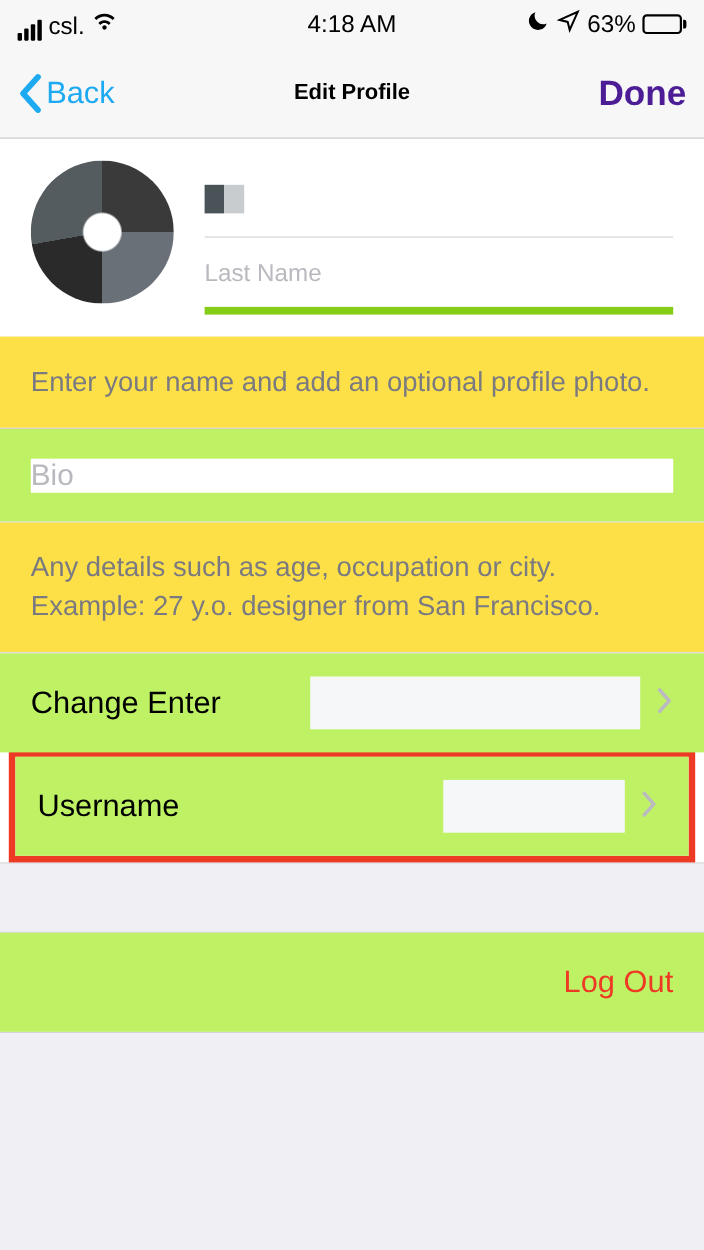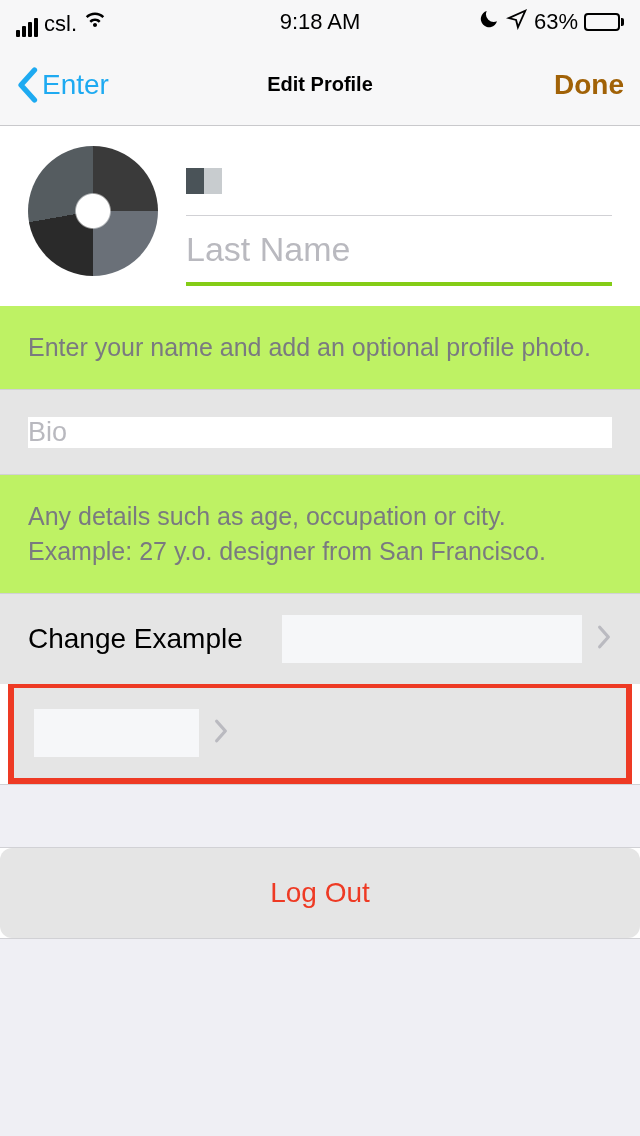--- a/index.html
+++ b/index.html
@@ -107,22 +107,22 @@
     }
     .nav-title {
       position: absolute;
       left: 50%;
       transform: translateX(-50%);
       font-size: 20px;
       font-weight: 700;
       color: #000;
     }
     .nav-done {
-      color: #a16207;
-      font-size: 28px;
+      color: #4c1d95;
+      font-size: 32px;
       font-weight: 600;
     }
     
     .profile-section {
       background: #fff;
       display: flex;
       padding: 20px 28px 20px 28px;
     }
     .avatar {
       width: 130px;
@@ -140,22 +140,22 @@
     }
     .name-fields {
       flex: 1;
       margin-left: 28px;
       display: flex;
       flex-direction: column;
     }
     .name-field {
       height: 70px;
       border: none;
-      border-bottom: 4px solid #84cc16;
-      font-size: 34px;
+      border-bottom: 7px solid #84cc16;
+      font-size: 22px;
       color: #3b82f6;
       outline: none;
       background: transparent;
       padding: 0;
       width: 100%;
     }
     .name-field::placeholder {
       color: #b9b9bf;
     }
     .first-name-pixelated {
@@ -168,35 +168,35 @@
       width: 36px;
       height: 26px;
       background: linear-gradient(to right, #4a5358 50%, #c8cccf 50%);
     }
     
     .helper {
       padding: 24px 28px;
       font-size: 25px;
       line-height: 1.4;
       color: #7a7a80;
-      background: #bef264;
+      background: #fde047;
     }
     
     .cell-group {
       background: #fff;
       border-top: 1px solid #d1d1d5;
       border-bottom: 1px solid #d1d1d5;
     }
     .cell {
       min-height: 90px;
       display: flex;
       align-items: center;
       padding: 4px 28px;
       position: relative;
-      background: #e5e5e5;
+      background: #bef264;
     }
     .cell-label {
       font-size: 28px;
       color: #000;
       flex: 1;
     }
     .cell-value-redacted {
       width: 165px;
       height: 48px;
       background: #f6f7f9;
@@ -217,22 +217,21 @@
       color: #000;
     }
     .bio-input::placeholder { color: #b9b9bf; }
     
     .highlight-box {
       border: 6px solid #ee3a24;
       margin: -2px 8px 0 8px;
     }
     
     .logout-cell {
-      justify-content: center;
-      border-radius: 12px;
+      justify-content: flex-end;
     }
     .logout-label {
       color: #ee3a24;
       font-size: 28px;
     }
     .spacer {
       height: 62px;
     }
   </style>
 </head>
@@ -246,21 +245,21 @@
         <span></span>
         <span></span>
     </span>
     <span>csl.</span>
     <span class="wifi-icon">
       <svg viewBox="0 0 24 24">
           <path fill="#000" d="M12 20c1.1 0 2-.9 2-2s-.9-2-2-2-2 .9-2 2 .9 2 2 2zm-5.6-6.1l1.8 1.8C9.3 14.6 10.6 14 12 14s2.7.6 3.8 1.7l1.8-1.8C16 12.3 14.1 11.5 12 11.5s-4 .8-5.6 2.4zM2.8 9.3l1.8 1.8C6.6 9.1 9.2 8 12 8s5.4 1.1 7.4 3.1l1.8-1.8C18.6 6.7 15.4 5.5 12 5.5S5.4 6.7 2.8 9.3z"></path>
         </svg>
     </span>
   </div>
-  <div class="status-center">9:18 AM</div>
+  <div class="status-center">4:18 AM</div>
   <div class="status-right">
     <span class="moon-icon">
       <svg viewBox="0 0 24 24">
           <path fill="#000" d="M20.7 14.5A8.5 8.5 0 0 1 9.5 3.3 9 9 0 1 0 20.7 14.5z"></path>
         </svg>
     </span>
     <span class="location-icon">
       <svg viewBox="0 0 24 24">
           <path fill="none" stroke="#000" stroke-width="2" d="M3 11l18-8-8 18-2-8-8-2z"></path>
         </svg>
@@ -271,21 +270,21 @@
       <span class="battery-tip"></span>
     </span>
   </div>
 </div>
 
 <div class="nav-bar">
   <div class="nav-back">
     <svg viewBox="0 0 14 24">
         <path fill="none" stroke="#1eaaf1" stroke-width="3.5" stroke-linecap="round" stroke-linejoin="round" d="M12 2 3 12l9 10"></path>
       </svg>
-    <span>Enter</span>
+    <span>Back</span>
   </div>
   <div class="nav-title">Edit Profile</div>
   <div class="nav-done">Done</div>
 </div>
 
 <div class="profile-section">
   <div class="avatar">
     <div class="avatar-pixelated"></div>
   </div>
   <div class="name-fields">
@@ -301,30 +300,31 @@
 <div class="cell-group">
   <div class="cell bio-cell">
     <input class="bio-input" type="text" placeholder="Bio" style="">
   </div>
 </div>
 
 <div class="helper">Any details such as age, occupation or city. Example: 27 y.o. designer from San Francisco.</div>
 
 <div class="cell-group" style="padding-bottom:0">
   <div class="cell">
-    <span class="cell-label">Change Example</span>
+    <span class="cell-label">Change Enter</span>
     <span class="cell-value-redacted" style="width:300px"></span>
     <span class="chevron">
       <svg viewBox="0 0 14 24">
           <path fill="none" stroke="#babac0" stroke-width="3" stroke-linecap="round" stroke-linejoin="round" d="M3 3l8 9-8 9"></path>
         </svg>
     </span>
   </div>
   <div class="highlight-box">
     <div class="cell" style="margin-left:0; padding-left:20px; border-top:none;">
+      <span class="cell-label">Username</span>
       <span class="cell-value-redacted"></span>
       <span class="chevron">
         <svg viewBox="0 0 14 24">
             <path fill="none" stroke="#babac0" stroke-width="3" stroke-linecap="round" stroke-linejoin="round" d="M3 3l8 9-8 9"></path>
           </svg>
       </span>
     </div>
   </div>
 </div>
 

